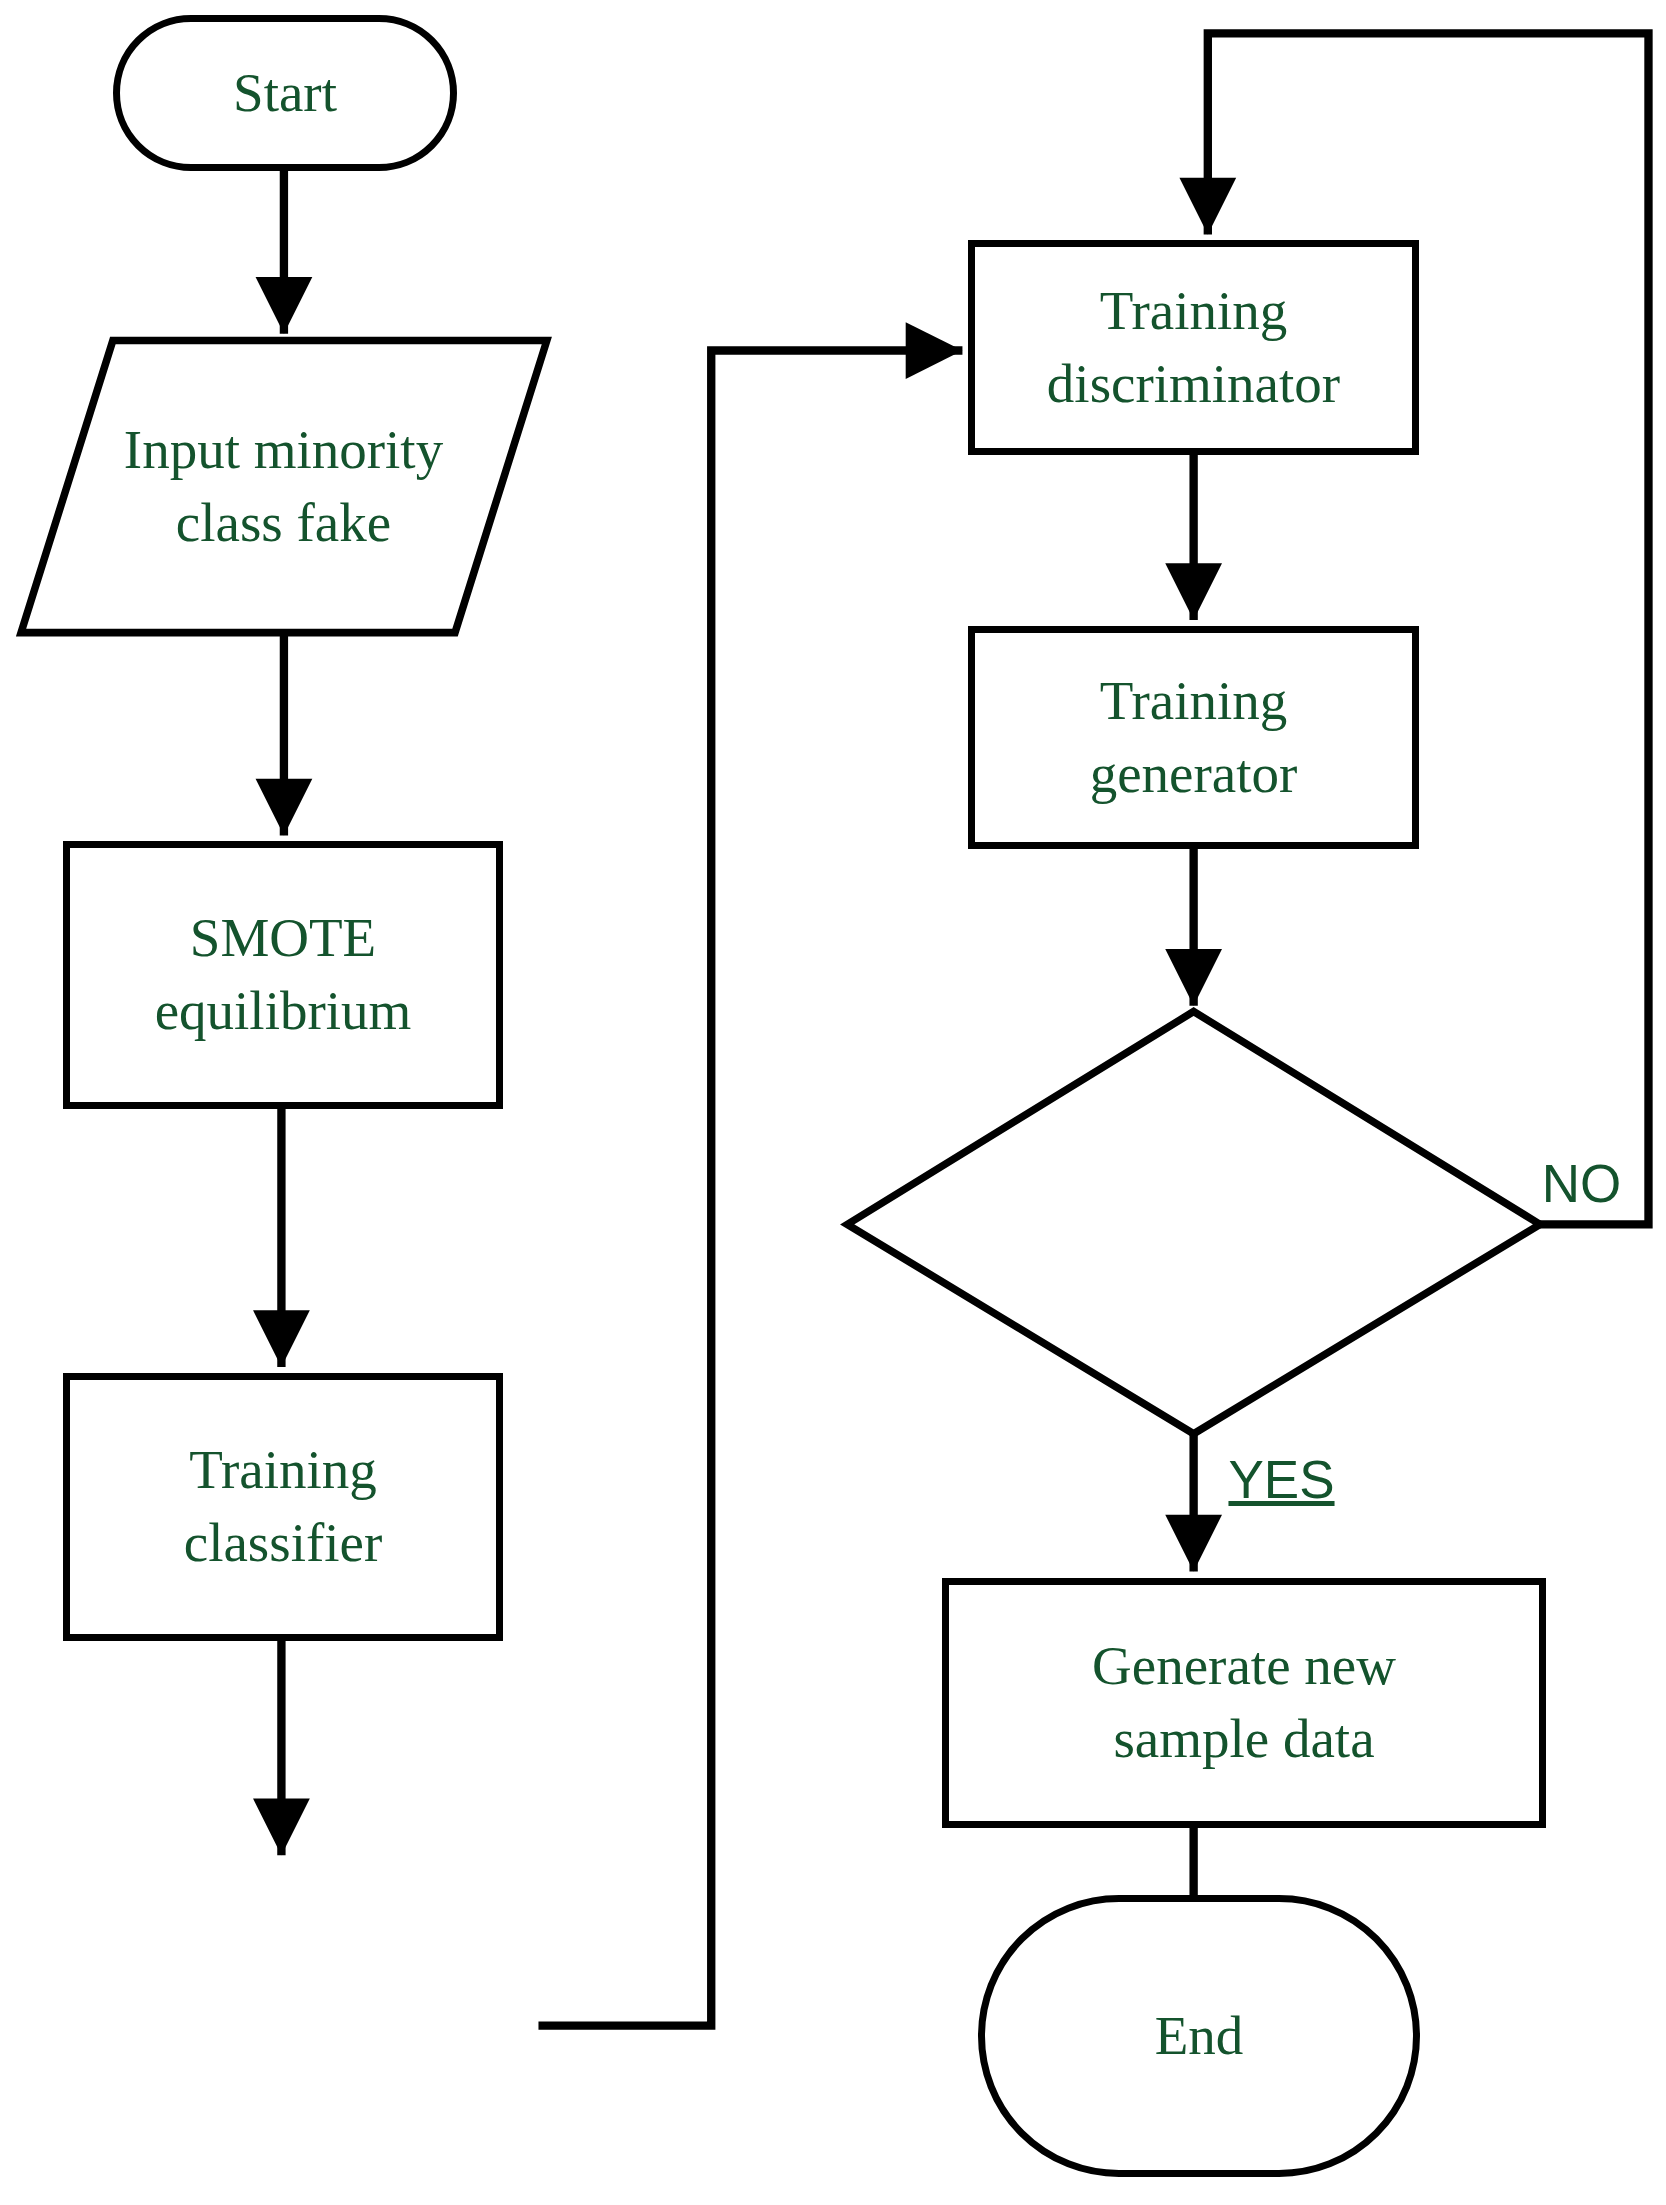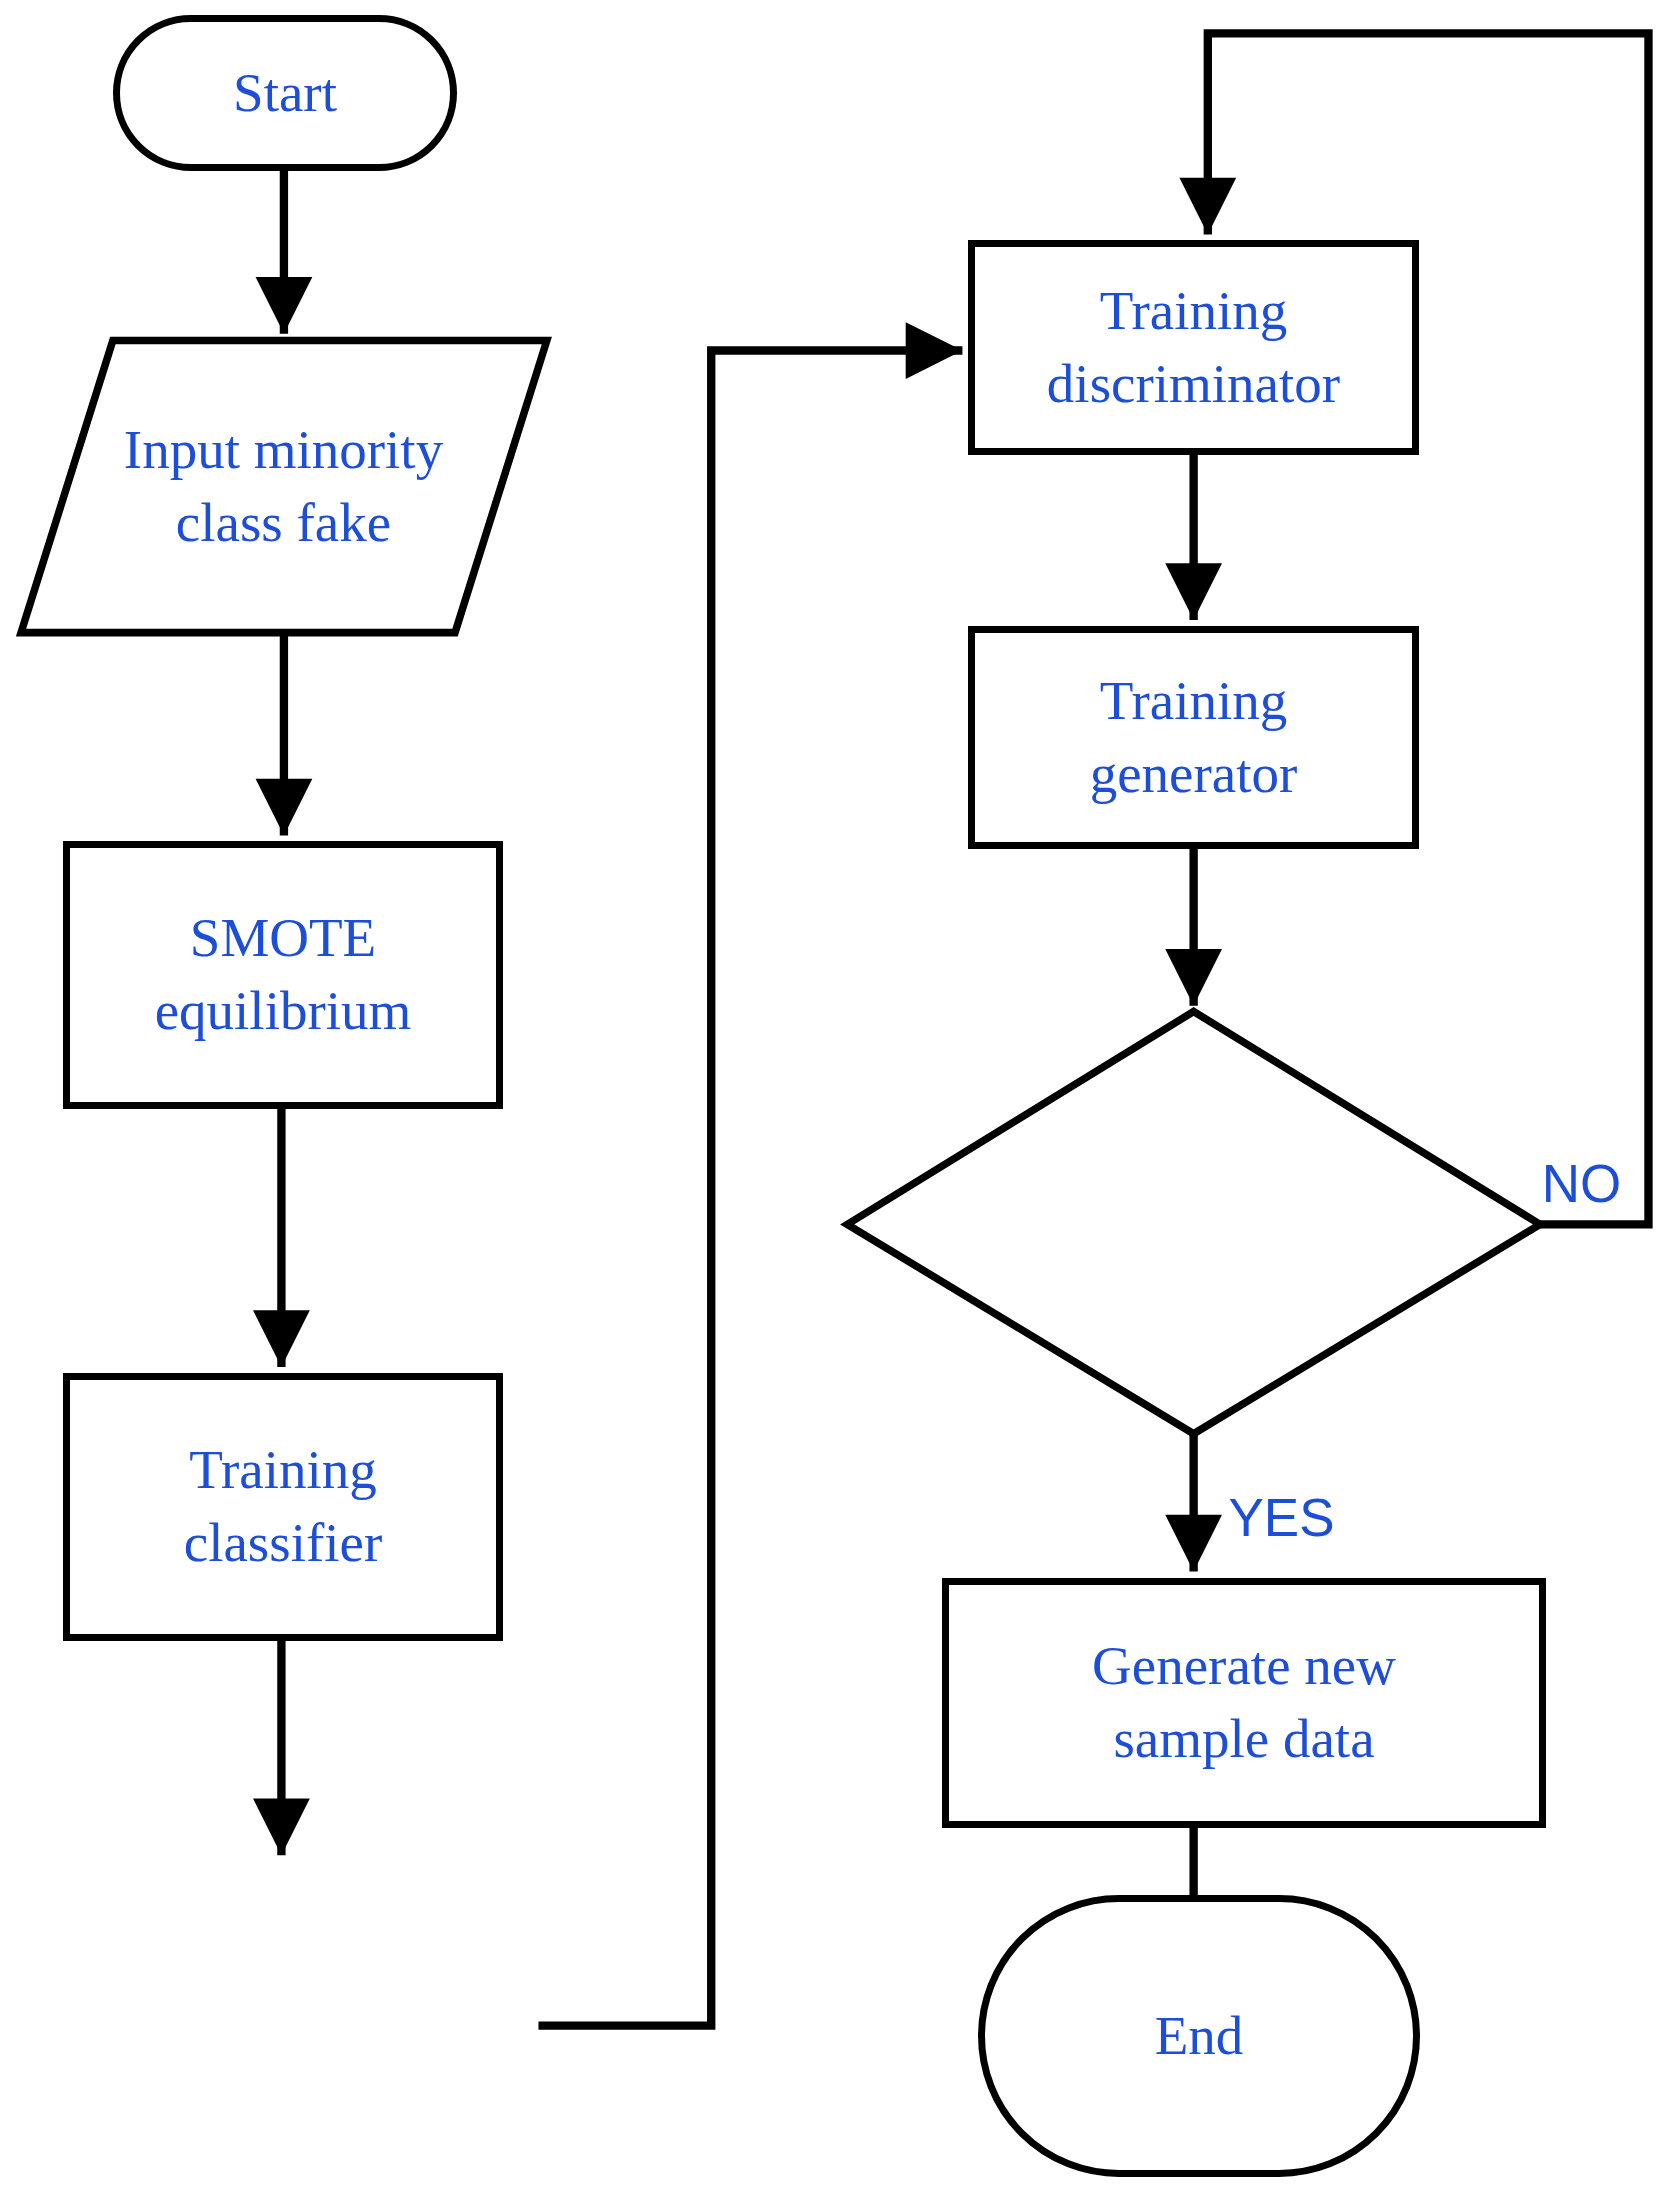--- a/index.html
+++ b/index.html
@@ -7,21 +7,21 @@
     padding: 0;
     background: #ffffff;
   }
   * { box-sizing: border-box; }
   #canvas {
     position: relative;
     width: 1667px;
     height: 2205px;
     background: #ffffff;
     font-family: "Liberation Serif", "DejaVu Serif", serif;
-    color: #1d4ed8;
+    color: #14532d;
     overflow: hidden;
   }
   #edge-layer {
     position: absolute;
     left: 0; top: 0;
     width: 1667px;
     height: 2205px;
   }
   .node {
     position: absolute;
@@ -126,16 +126,16 @@
     <span class="node-text">Generate new
 sample data</span>
   </div>
 
   <div class="node terminator" style="left:978px; top:1895px; width:442px; height:282px;">
     <span class="node-text">End</span>
   </div>
 
   <div class="edge-label" style="left:1498px; top:1150px; width:167px; height:67px;text-align:right;">NO</div>
 
-  <div class="edge-label" style="left:1198px; top:1484px; width:167px; height:67px;">YES</div>
+  <div class="edge-label" style="left:1198px; top:1446px; width:167px; height:67px;text-decoration:underline;">YES</div>
 
 </div>
 
 
 </body></html>

